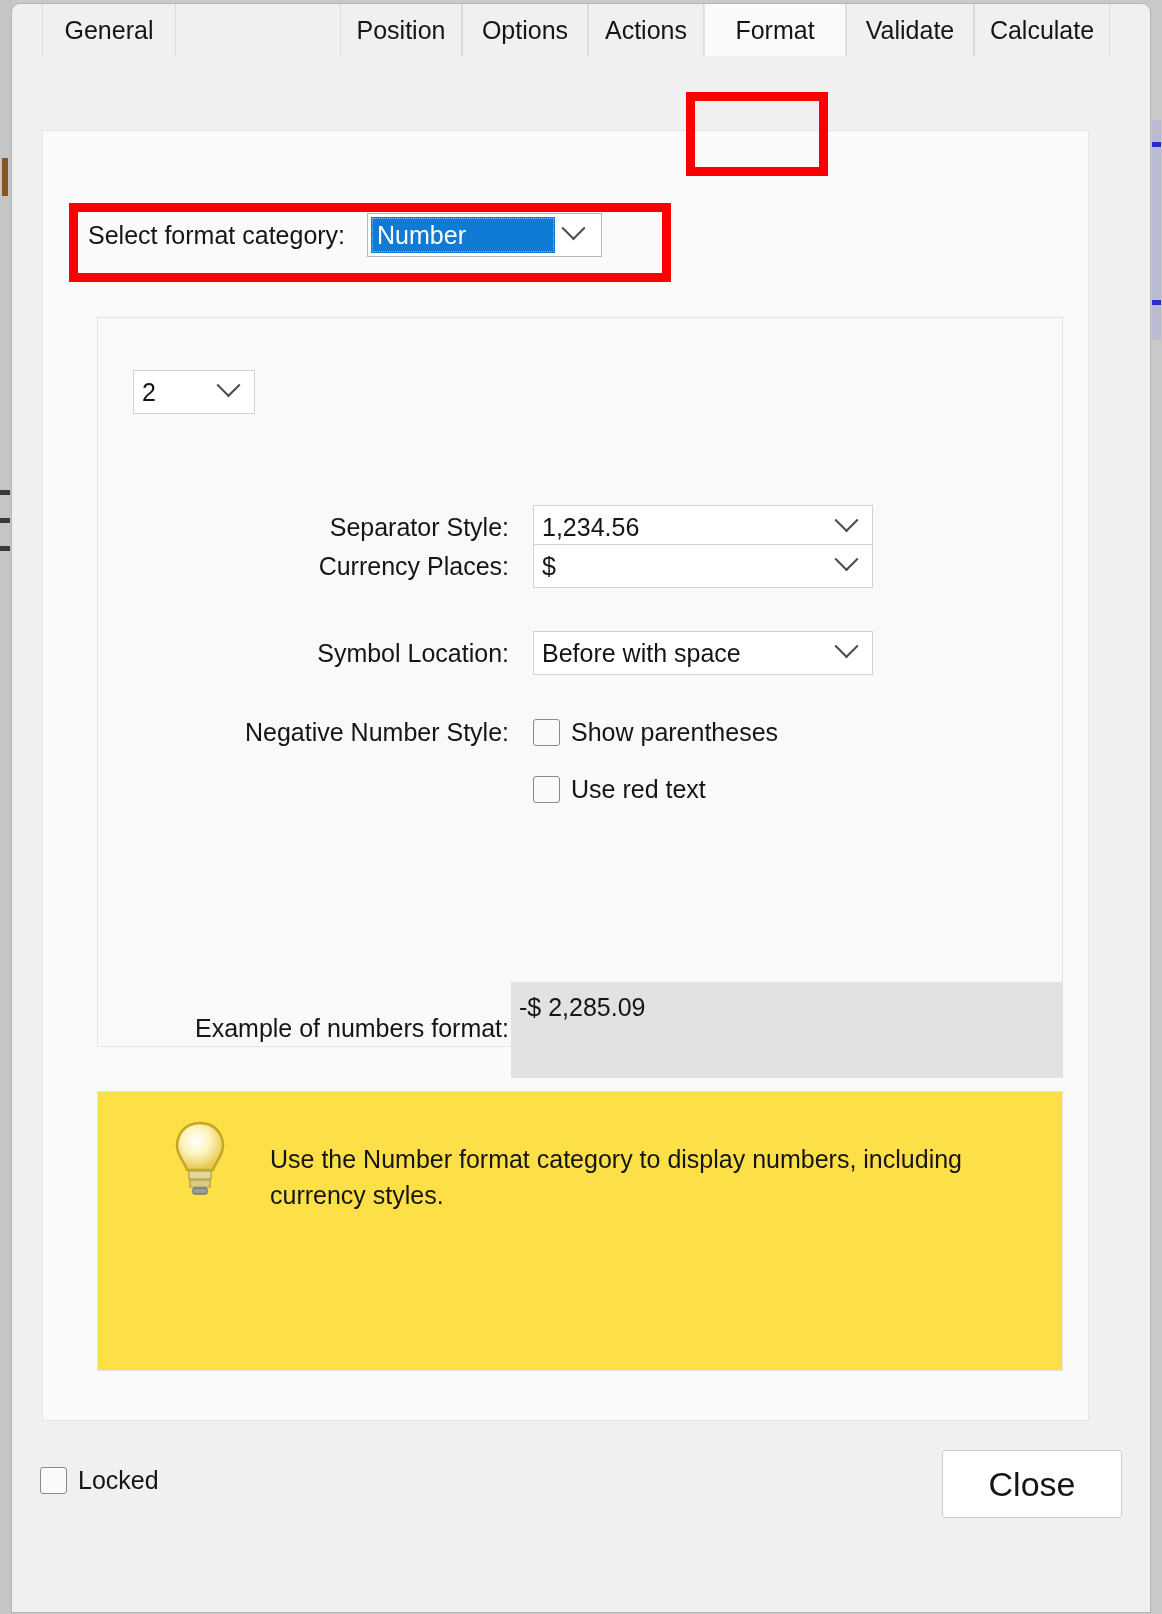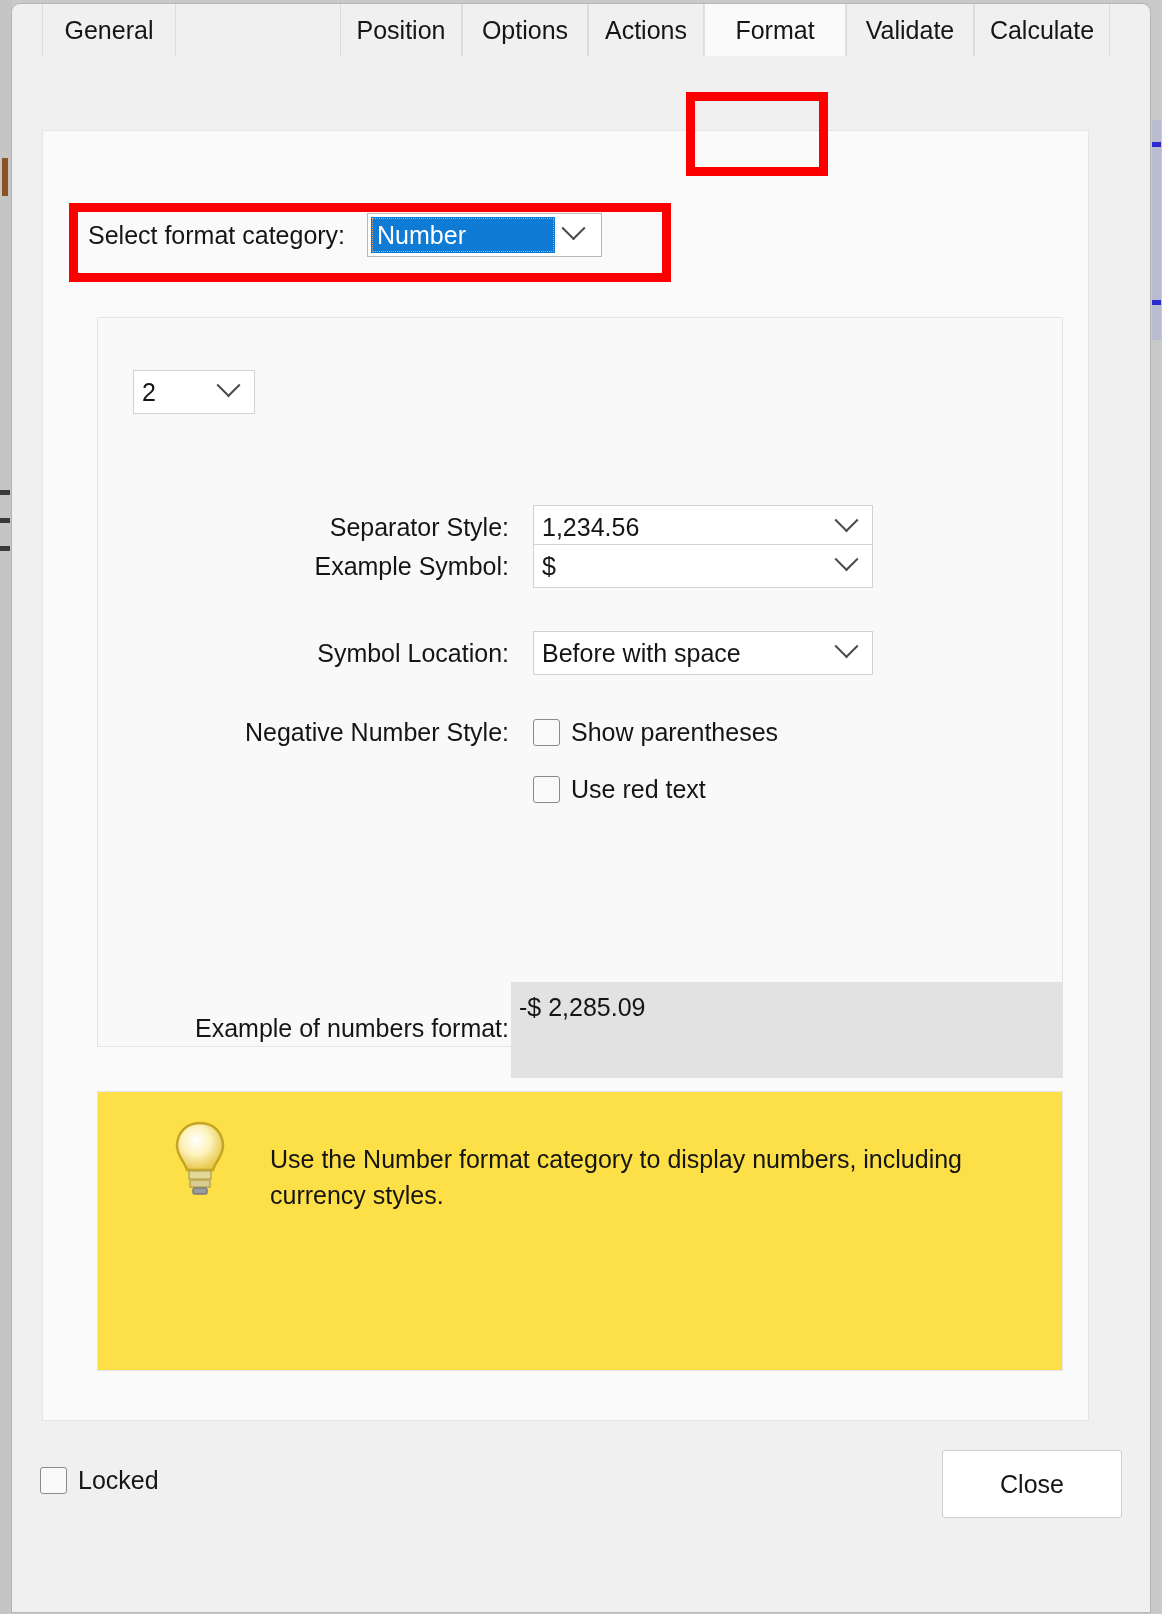--- a/index.html
+++ b/index.html
@@ -367,21 +367,21 @@
   }
   #close-button {
     position: absolute;
     right: 28px;
     top: 16px;
     width: 180px;
     height: 68px;
     background: #ffffff;
     border: 1px solid #cfcfcf;
     border-radius: 3px;
-    font-size: 25px;
+    font-size: 34px;
     color: #151515;
     font-family: "Liberation Sans", sans-serif;
     cursor: pointer;
   }
 </style>
 </head>
 <body>
 
 <div id="backdrop">
   <div class="bg-strip-left"></div>
@@ -429,21 +429,21 @@
 
       <div class="field-row" style="left:11px; top:139px; width:954px;margin-top:48px;">
         <div class="field-label" style="width:400px;">Separator Style:</div>
         <div class="combo" style="margin-left:24px; width:340px;">
           <span class="combo-value">1,234.56</span>
           <span class="combo-arrow"><span class="chev"></span></span>
         </div>
       </div>
 
       <div class="field-row" style="left:11px; top:226px; width:954px;">
-        <div class="field-label" style="width:400px;">Example Symbol:</div>
+        <div class="field-label" style="width:400px;">Currency Places:</div>
         <div class="combo" style="margin-left:24px; width:340px;">
           <span class="combo-value">$</span>
           <span class="combo-arrow"><span class="chev"></span></span>
         </div>
       </div>
 
       <div class="field-row" style="left:11px; top:313px; width:954px;">
         <div class="field-label" style="width:400px;">Symbol Location:</div>
         <div class="combo" style="margin-left:24px; width:340px;">
           <span class="combo-value">Before with space</span>

